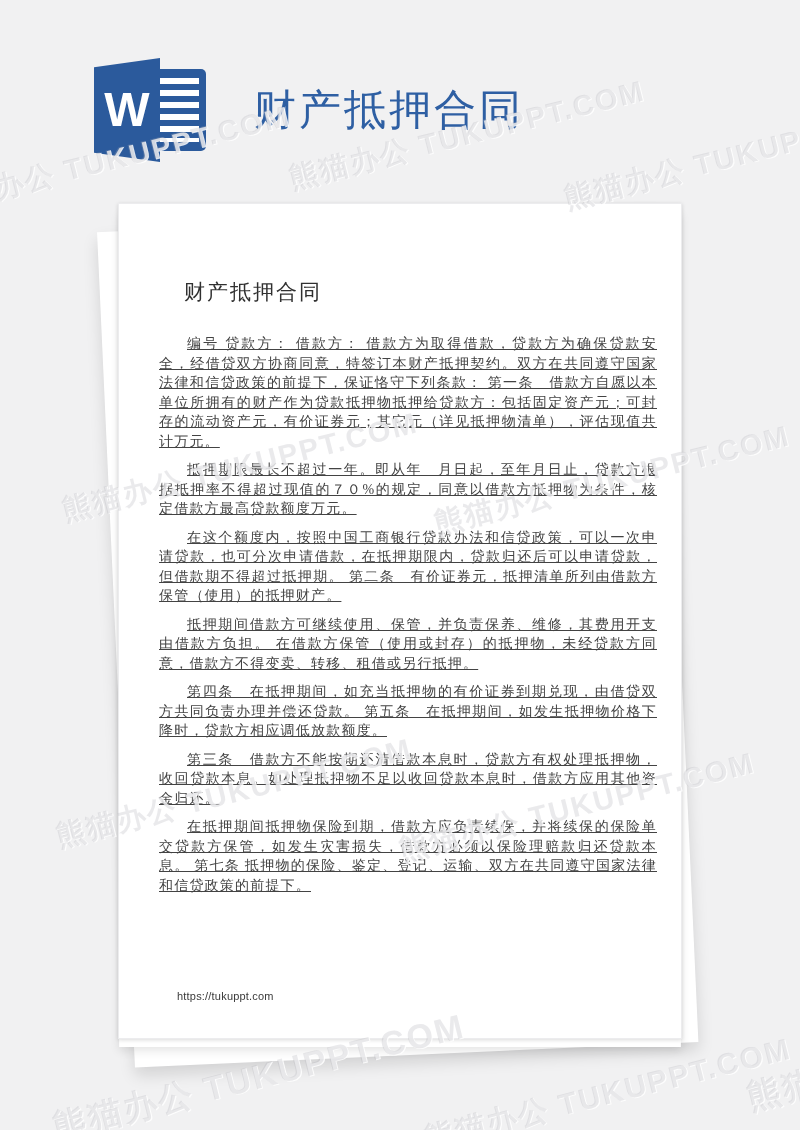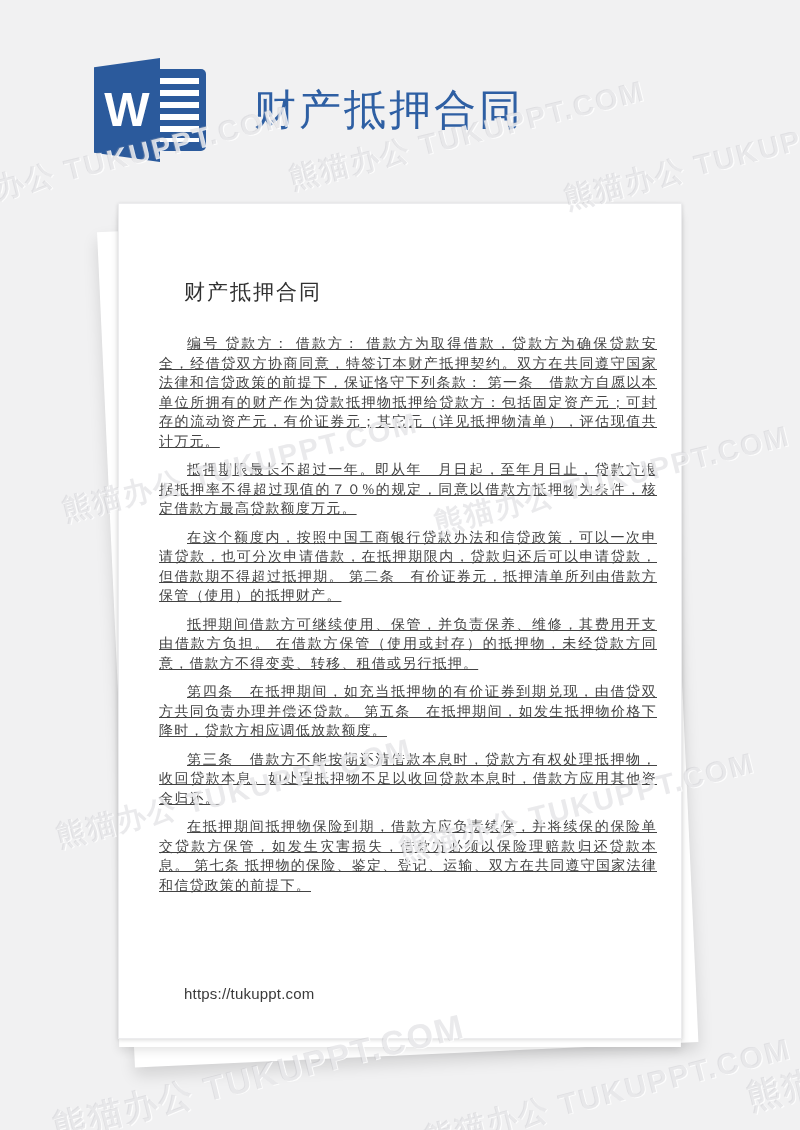--- a/index.html
+++ b/index.html
@@ -37,21 +37,21 @@
   .doc-title{
     margin:74px 0 28px 25px;font-size:21px;color:#303030;letter-spacing:2px;font-weight:400;
     font-family:"Liberation Serif","DejaVu Serif",serif;
   }
   .doc-body p{
     margin:0 0 9px 0;text-indent:2em;text-align:justify;
     font-family:"Liberation Serif","DejaVu Serif",serif;
     font-size:14px;line-height:19.5px;letter-spacing:1.2px;color:#434343;text-decoration:underline;
   }
   .doc-footer{
-    position:absolute;left:65px;bottom:36px;font-size:15px;color:#3a3a3a;letter-spacing:0.2px;
+    position:absolute;left:58px;bottom:36px;font-size:11px;color:#3a3a3a;letter-spacing:0.2px;
     font-family:"Liberation Sans", sans-serif;
   }
   
   .wm-layer{position:absolute;inset:0;z-index:5;pointer-events:none;}
   .wm{
     position:absolute;white-space:nowrap;font-weight:700;letter-spacing:2px;
     color:rgba(172,172,180,0.26);
     text-shadow:1px 1px 0 rgba(255,255,255,0.85);
     transform-origin:0 0;
     font-family:"Liberation Sans", sans-serif;

